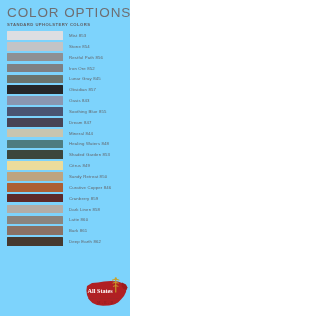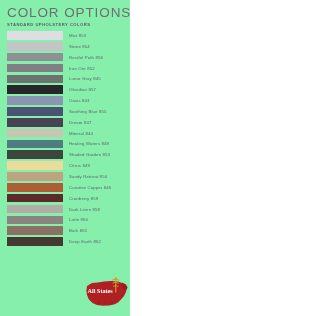--- a/index.html
+++ b/index.html
@@ -11,21 +11,21 @@
     height: 316px;
     background: #ffffff;
     font-family: "Liberation Sans", sans-serif;
     overflow: hidden;
     position: relative;
   }
   #page {
     width: 130px;
     height: 316px;
     position: relative;
-    background: #86efac;
+    background: #7dd3fc;
     box-sizing: border-box;
     padding: 0;
   }
   .header {
     padding: 5px 6px 0 7px;
   }
   .title {
     font-size: 13.5px;
     letter-spacing: 0.9px;
     color: #6e6e72;

